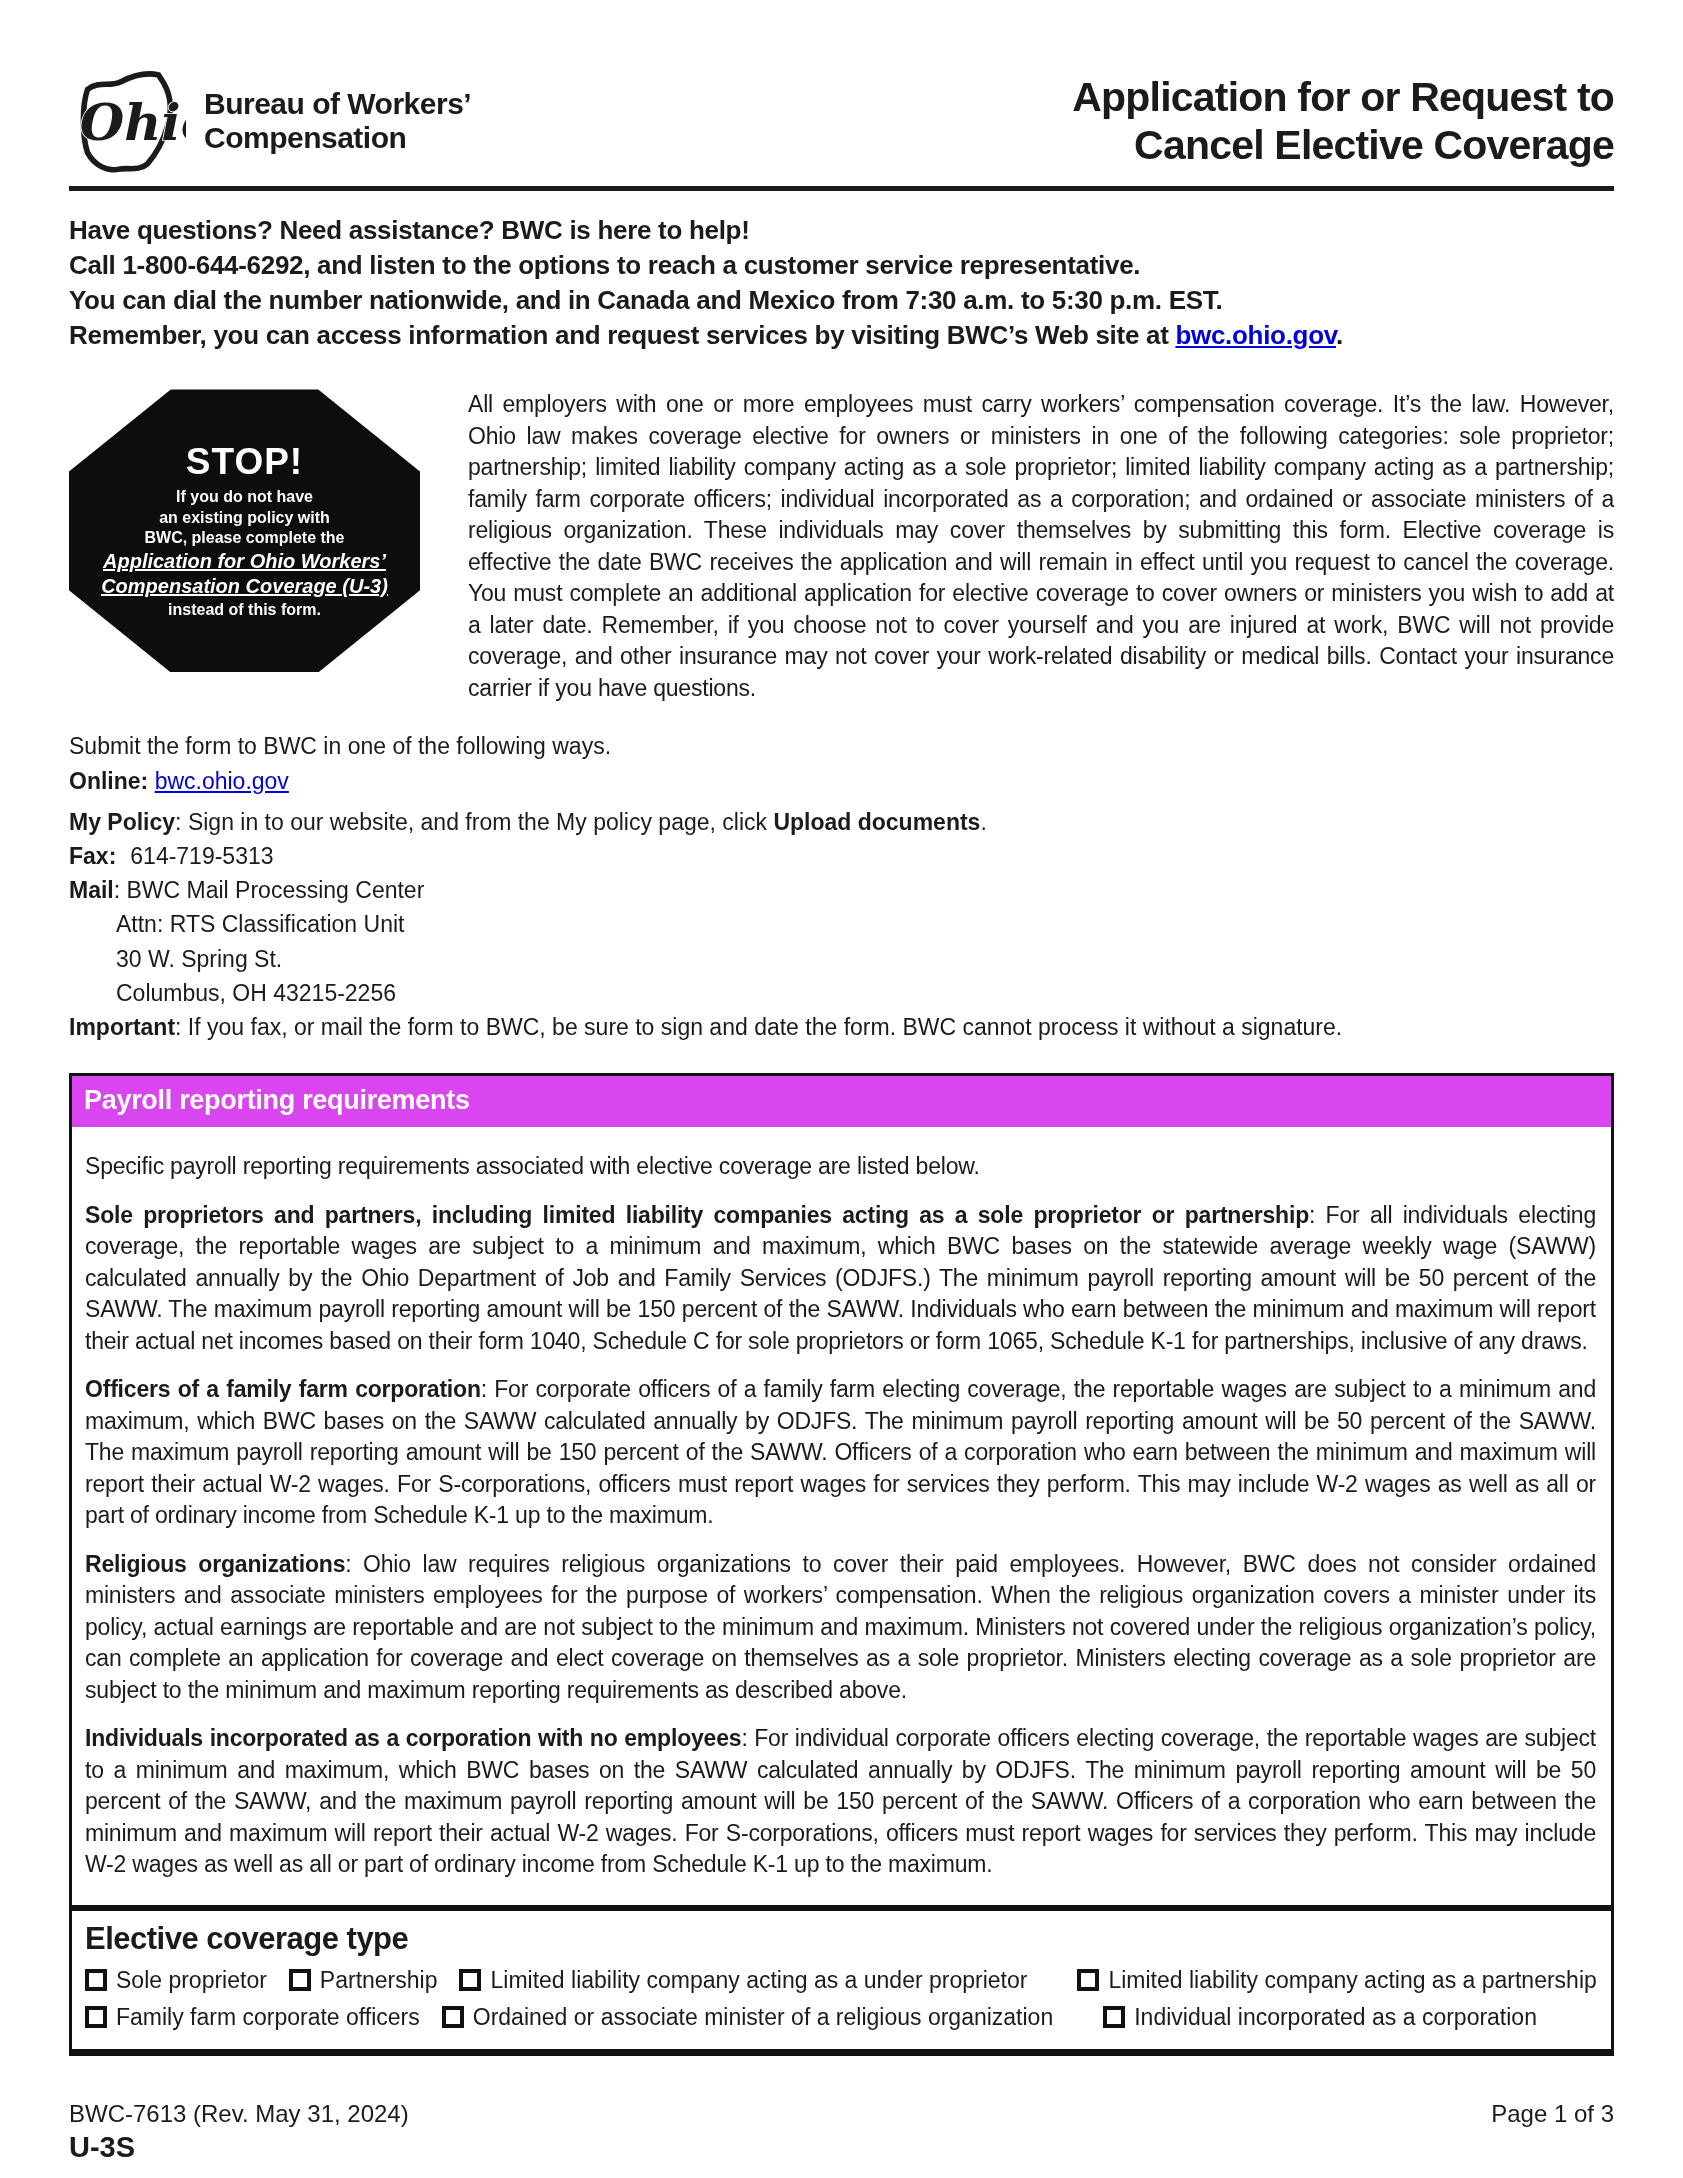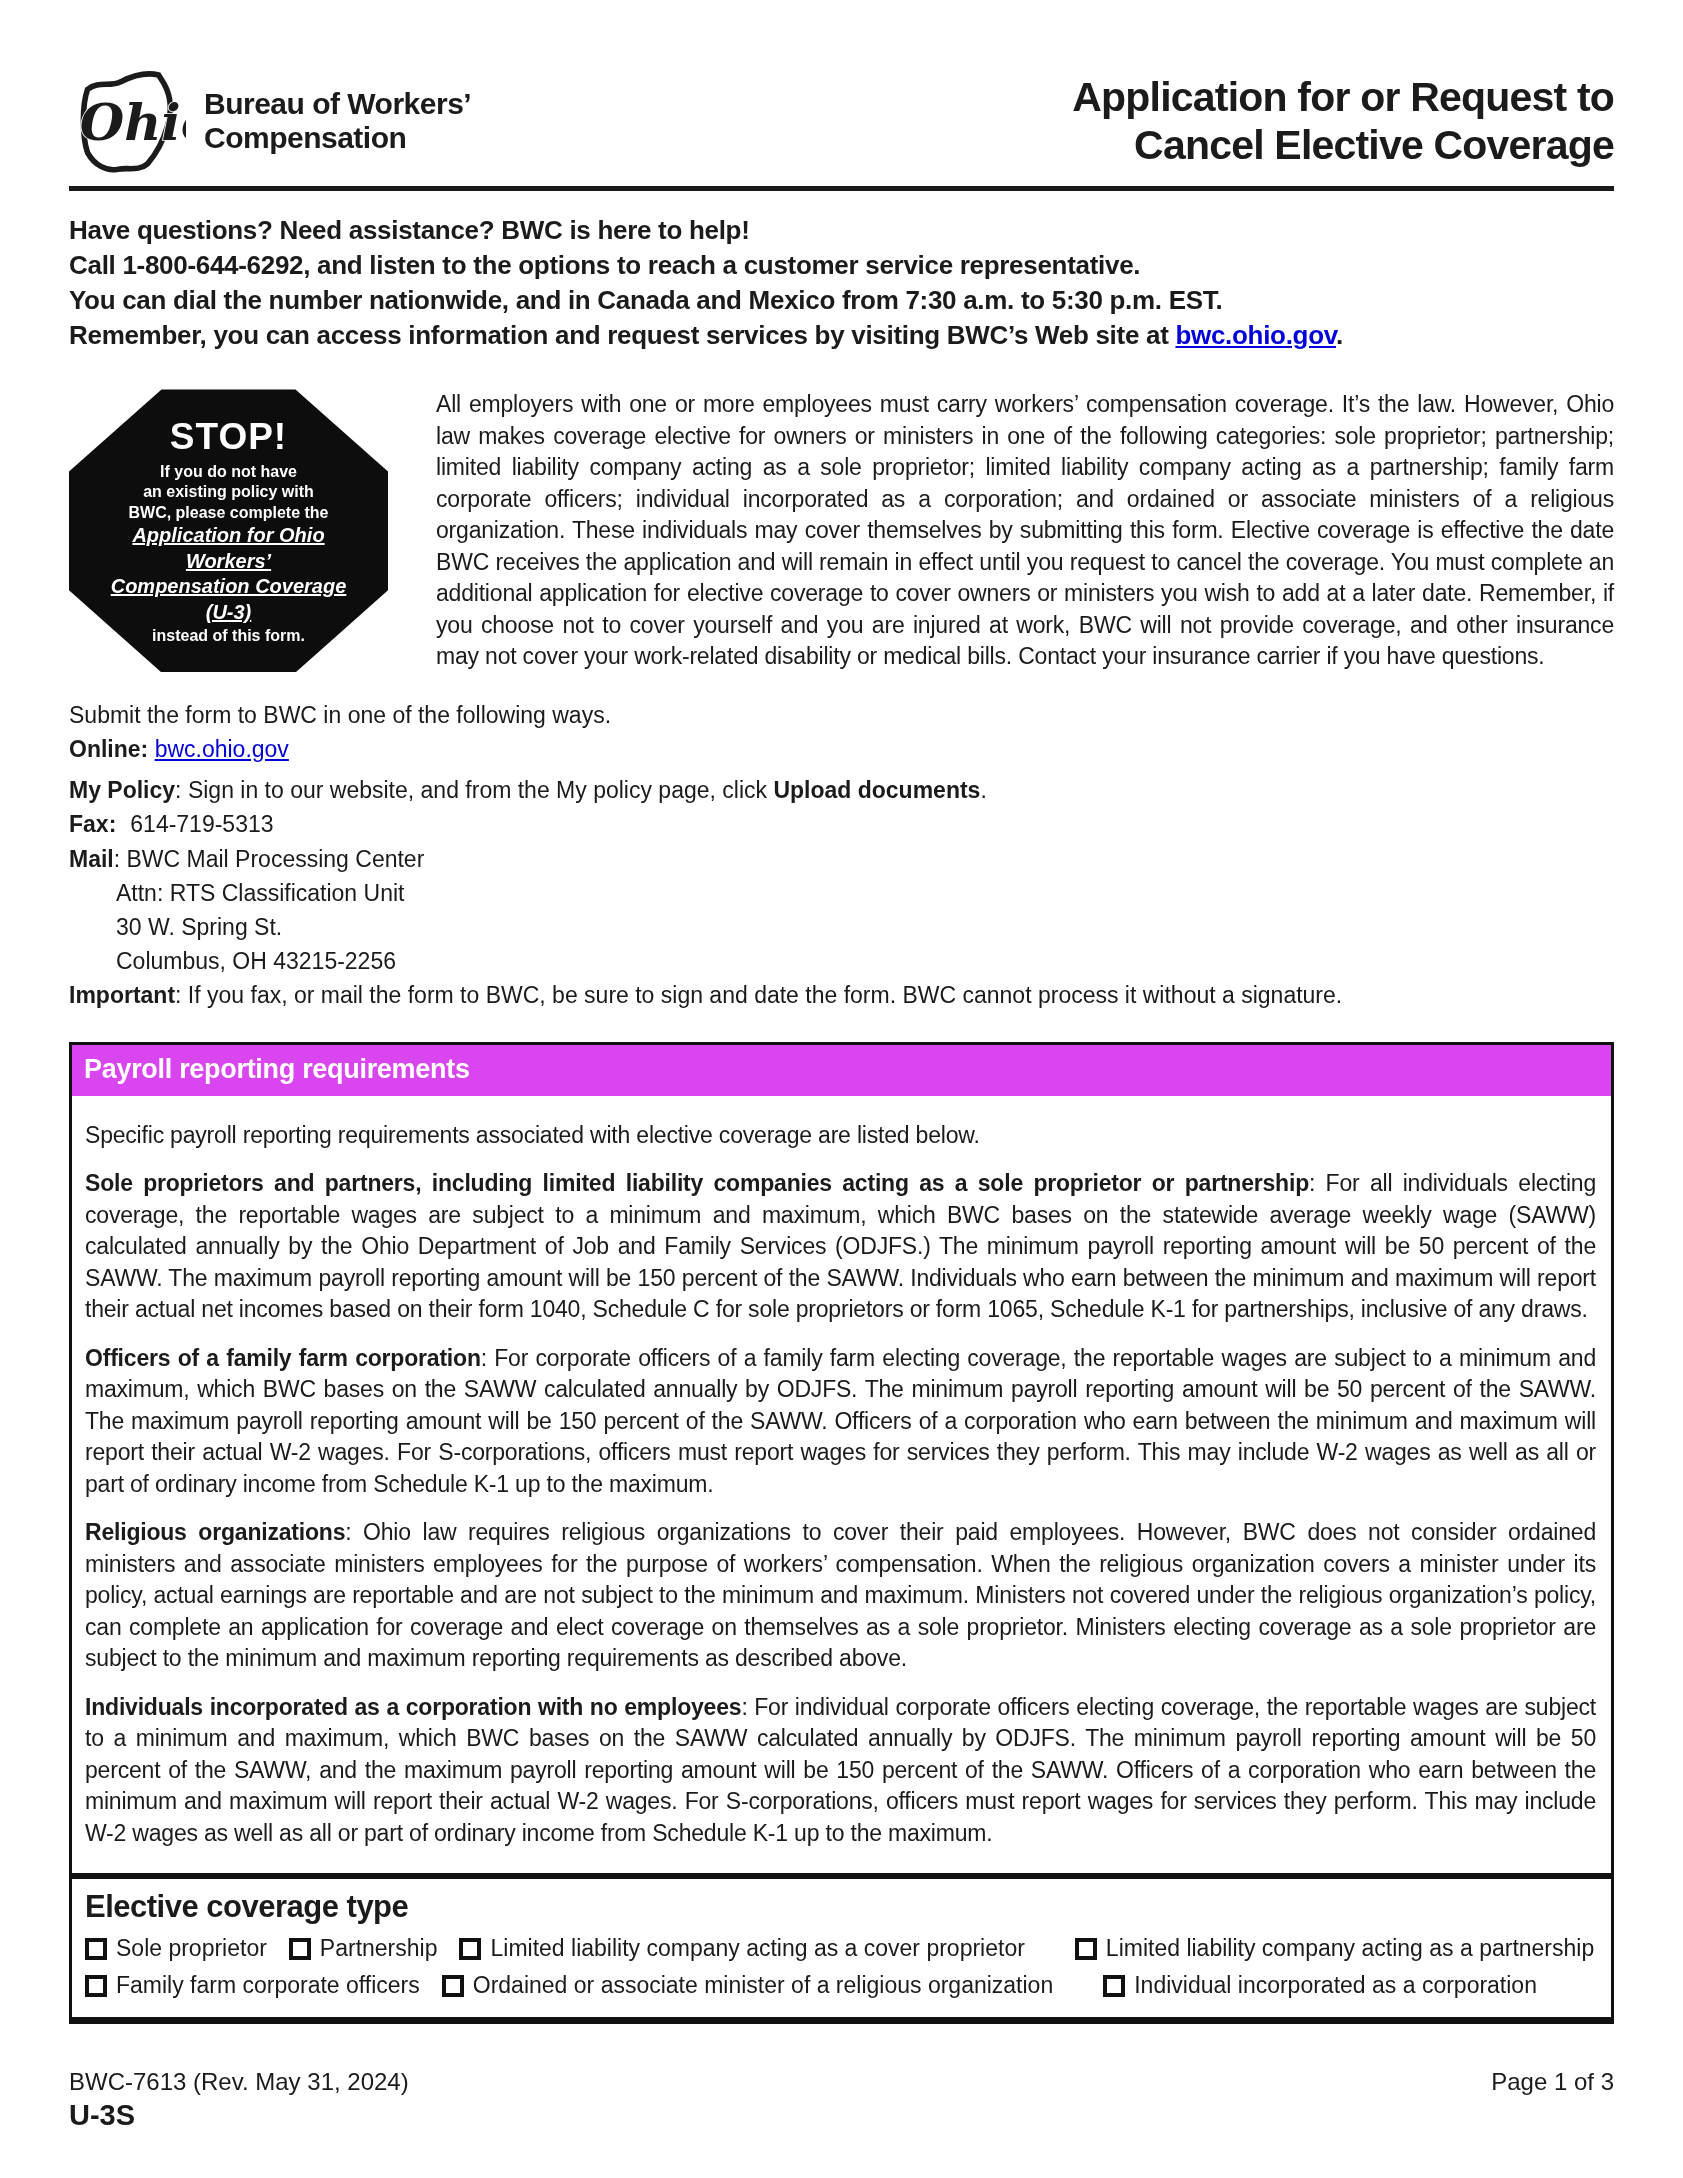--- a/index.html
+++ b/index.html
@@ -21,21 +21,21 @@
   .doc-title { text-align: right; font-weight: bold; font-size: 41px; line-height: 1.18; letter-spacing: -0.8px; margin-top: 8px; }
   .rule { height: 5px; background: #1a1a1a; margin-top: 10px; }
 
   
   .help { margin-top: 22px; font-weight: bold; font-size: 26px; line-height: 1.35; letter-spacing: -0.3px; }
   a.link { color: #0000d8; text-decoration: underline; }
 
   
   .stop-row { margin-top: 36px; display: flex; gap: 48px; align-items: flex-start; }
   .octagon {
-    width: 319px; height: 283px; flex: none;
+    width: 351px; height: 283px; flex: none;
     background: #0d0d0d; color: #ffffff;
     clip-path: polygon(29% 0, 71% 0, 100% 29%, 100% 71%, 71% 100%, 29% 100%, 0 71%, 0 29%);
     display: flex; flex-direction: column; justify-content: center; align-items: center;
     text-align: center; padding: 18px 30px;
   }
   .stop-title { font-size: 37px; font-weight: bold; letter-spacing: 1px; margin-bottom: 4px; }
   .stop-line { font-size: 16px; font-weight: bold; line-height: 1.28; }
   .stop-italic { font-size: 20px; font-weight: bold; font-style: italic; text-decoration: underline; line-height: 1.28; }
   .intro-par { text-align: justify; font-size: 23px; line-height: 1.37; letter-spacing: -0.2px; }
 
@@ -137,21 +137,21 @@
         <div class="cb-item">
             <span class="cb-box"></span>
             <span>Sole proprietor</span>
           </div>
         <div class="cb-item">
             <span class="cb-box"></span>
             <span>Partnership</span>
           </div>
         <div class="cb-item">
             <span class="cb-box"></span>
-            <span>Limited liability company acting as a cover proprietor</span>
+            <span>Limited liability company acting as a under proprietor</span>
           </div>
         <div class="cb-item push">
             <span class="cb-box"></span>
             <span>Limited liability company acting as a partnership</span>
           </div>
       </div>
       <div class="cb-row">
         <div class="cb-item">
             <span class="cb-box"></span>
             <span>Family farm corporate officers</span>

